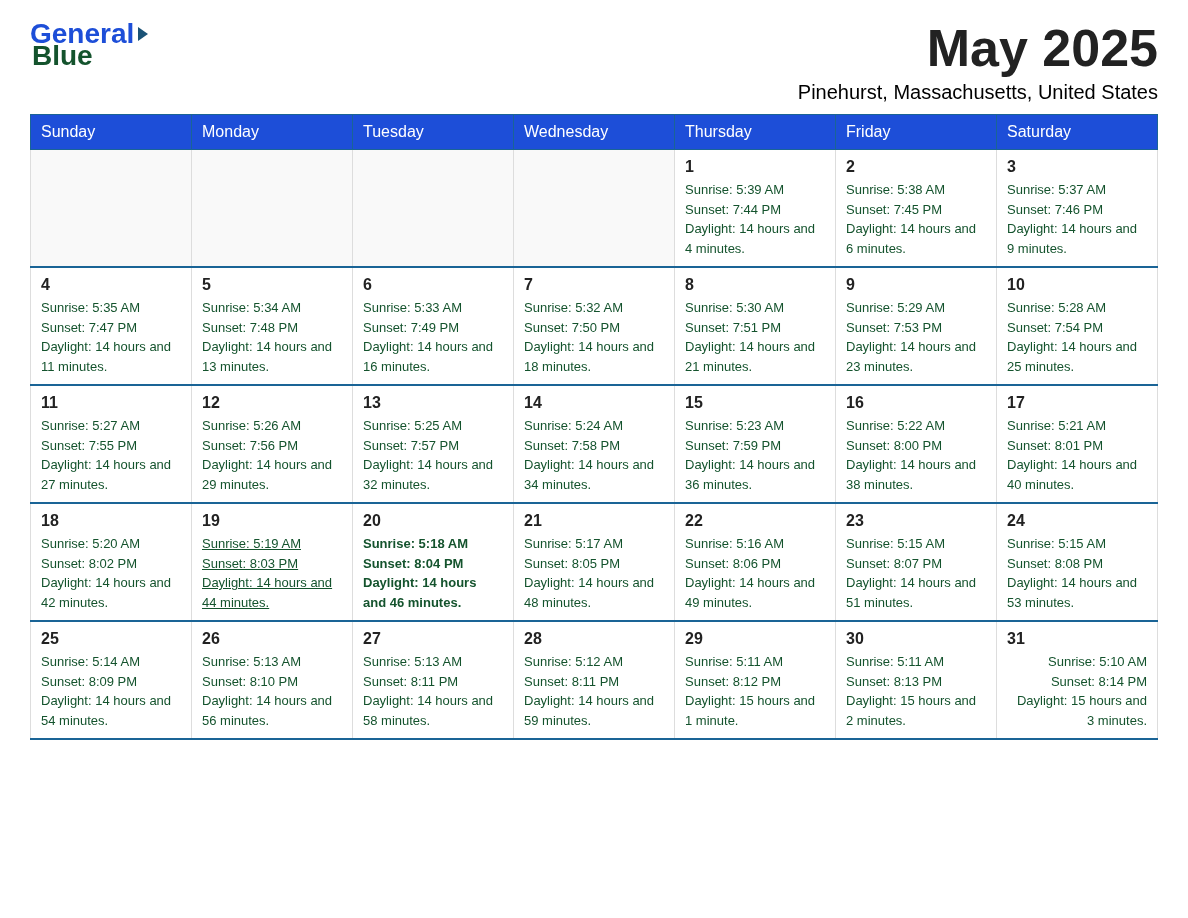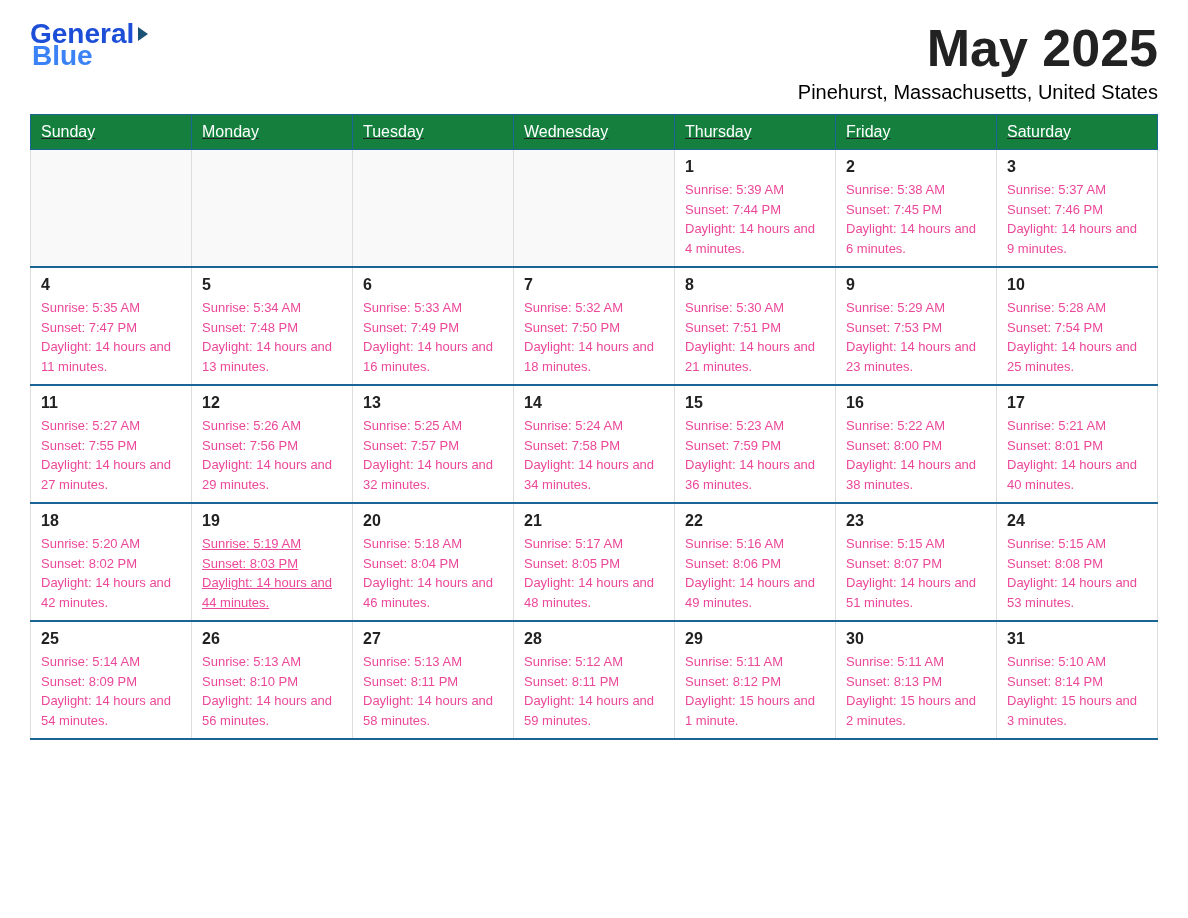--- a/index.html
+++ b/index.html
@@ -24,41 +24,40 @@
     }
     .logo-text {
       display: flex;
       align-items: center;
       font-size: 28px;
       font-weight: bold;
       color: #222;
       line-height: 1;
     }
     .logo-general { color: #1d4ed8; }
-    .logo-blue { color: #3b82f6; font-size: 28px; font-weight: bold; }
+    .logo-blue { color: #14532d; font-size: 28px; font-weight: bold; }
     .title-area { text-align: right; }
     .title-month {
       font-size: 52px;
       font-weight: bold;
       color: #222;
       line-height: 1.1;
     }
     .title-location {
       font-size: 20px;
       color: #000000;
       margin-top: 4px;
     }
     .calendar {
       width: 100%;
       border-collapse: collapse;
       margin-top: 10px;
     }
     .calendar thead tr {
-      background-color: #15803d;
-      text-decoration: underline;
+      background-color: #1d4ed8;
     }
     .calendar thead th {
       color: #fff;
       padding: 8px 10px;
       font-size: 16px;
       font-weight: normal;
       text-align: left;
       border: 1px solid #1a6496;
       width: calc(100% / 7);
     }
@@ -77,21 +76,21 @@
     }
     .calendar tbody td:last-child { border-right: 1px solid #ddd; }
     .day-num {
       font-size: 16px;
       font-weight: bold;
       color: #222;
       margin-bottom: 4px;
     }
     .day-info {
       font-size: 13px;
-      color: #ec4899;
+      color: #14532d;
       line-height: 1.5;
     }
     .empty-cell { background: #f9f9f9; }
     .logo-icon {
       display: inline-flex;
       align-items: center;
     }
   </style>
 </head>
 <body>
@@ -249,21 +248,21 @@
 Daylight: 14 hours and 42 minutes.</div>
         </td>
         <td>
           <div class="day-num">19</div>
           <div class="day-info" style="white-space: pre-line; text-decoration: underline;">Sunrise: 5:19 AM
 Sunset: 8:03 PM
 Daylight: 14 hours and 44 minutes.</div>
         </td>
         <td>
           <div class="day-num">20</div>
-          <div class="day-info" style="white-space: pre-line;">Sunrise: 5:18 AM
+          <div class="day-info" style="white-space: pre-line; font-weight: bold;">Sunrise: 5:18 AM
 Sunset: 8:04 PM
 Daylight: 14 hours and 46 minutes.</div>
         </td>
         <td>
           <div class="day-num">21</div>
           <div class="day-info" style="white-space: pre-line;">Sunrise: 5:17 AM
 Sunset: 8:05 PM
 Daylight: 14 hours and 48 minutes.</div>
         </td>
         <td>
@@ -317,19 +316,19 @@
 Daylight: 15 hours and 1 minute.</div>
         </td>
         <td>
           <div class="day-num">30</div>
           <div class="day-info" style="white-space: pre-line;">Sunrise: 5:11 AM
 Sunset: 8:13 PM
 Daylight: 15 hours and 2 minutes.</div>
         </td>
         <td>
           <div class="day-num">31</div>
-          <div class="day-info" style="white-space: pre-line;">Sunrise: 5:10 AM
+          <div class="day-info" style="white-space: pre-line; text-align: right;">Sunrise: 5:10 AM
 Sunset: 8:14 PM
 Daylight: 15 hours and 3 minutes.</div>
         </td>
       </tr>
     </tbody>
 </table>
 
 </body></html>

